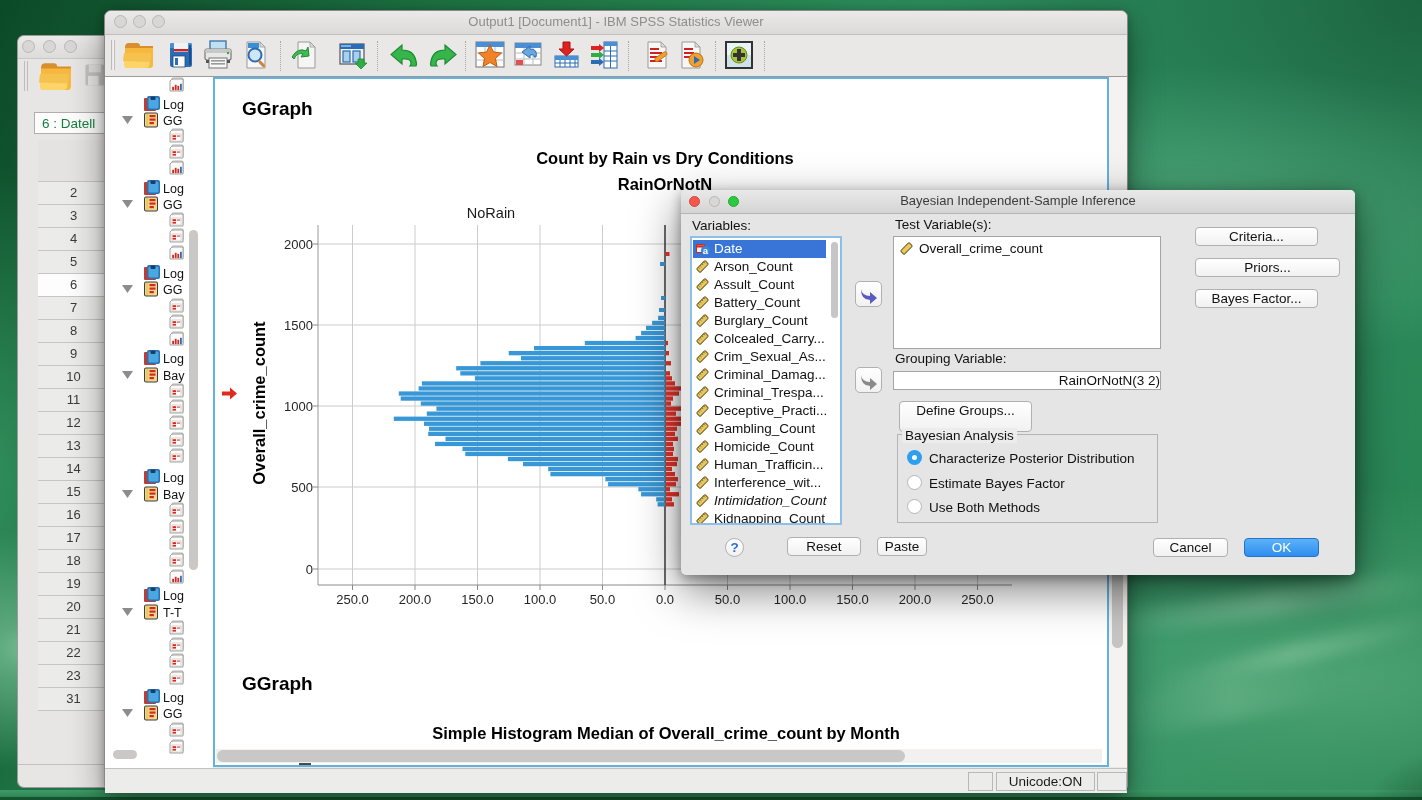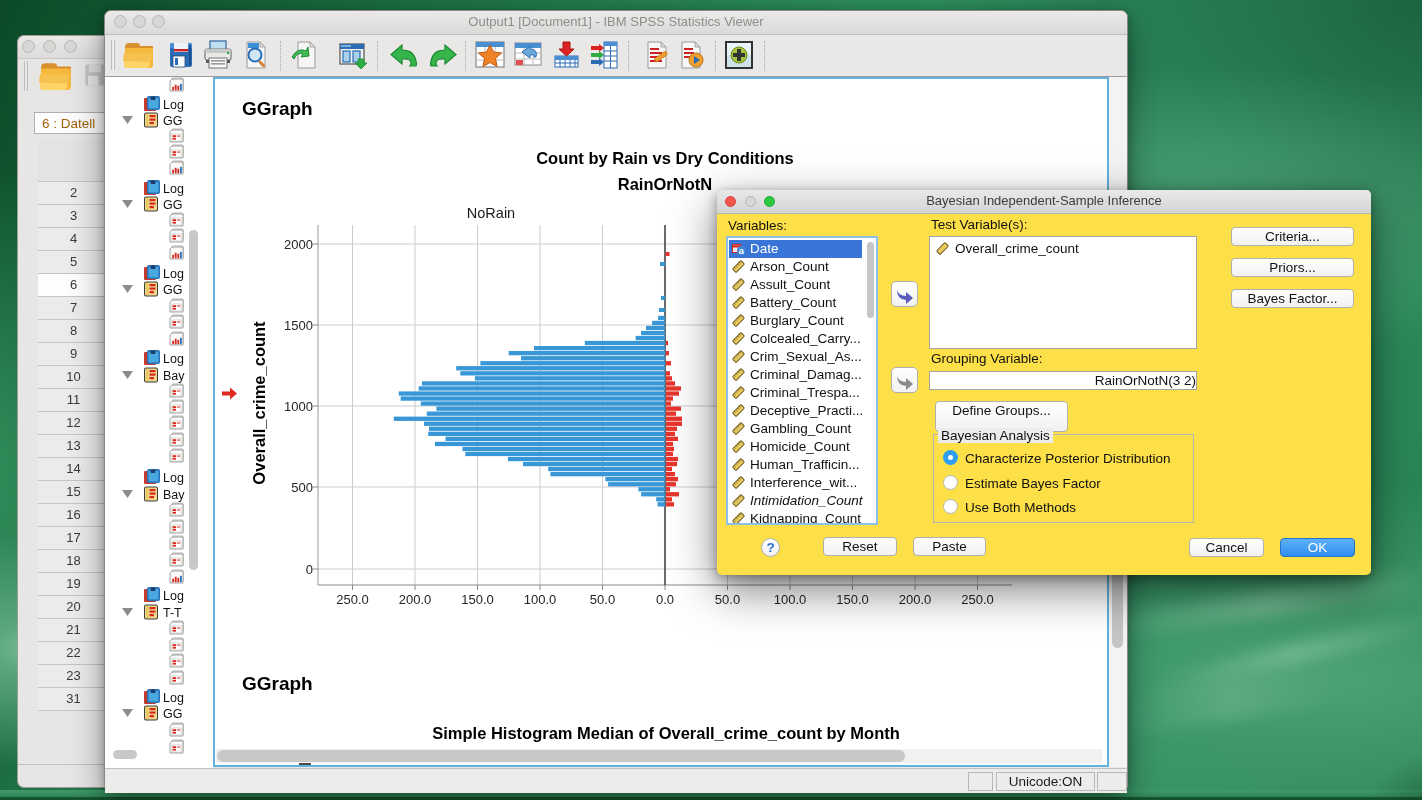--- a/index.html
+++ b/index.html
@@ -12,36 +12,36 @@
       radial-gradient(420px 170px at 40px 650px, rgba(150,215,175,0.60), rgba(150,215,175,0) 70%),
       radial-gradient(260px 430px at -30px 470px, rgba(75,190,128,0.55), rgba(75,190,128,0) 72%),
       radial-gradient(900px 130px at 620px 800px, rgba(70,165,108,0.55), rgba(70,165,108,0) 75%),
       radial-gradient(800px 500px at 1420px 0px, rgba(10,60,35,0.50), rgba(10,60,35,0) 60%),
       linear-gradient(115deg, #0c4a27 0%, #1d7243 24%, #2c8d5a 48%, #309264 72%, #26814f 100%);}
   .streak{position:absolute;background:linear-gradient(90deg,rgba(190,230,200,0),rgba(190,230,200,0.45),rgba(190,230,200,0));filter:blur(7px);}
   #dataeditor{left:17px;top:35px;width:200px;height:753px;background:#e7e6e4;border-radius:7px 0 0 7px;border:1px solid #9b9b99;border-right:none;box-sizing:border-box;}
   #de-titlebar{left:0;top:0;width:100%;height:22px;background:linear-gradient(#ebeae8,#dddcda);border-radius:7px 0 0 0;border-bottom:1px solid #c8c7c5;}
   .tl{position:absolute;width:13px;height:13px;border-radius:50%;background:#d8d7d5;border:1px solid #b8b7b5;box-sizing:border-box;}
   #de-toolbar{left:0;top:23px;width:100%;height:38px;background:#e7e6e4;}
-  #de-cellref{left:16px;top:76px;width:84px;height:22px;background:#fdfdfd;border:1px solid #b0afad;font-size:13.5px;color:#a16207;line-height:21px;padding-left:7px;box-sizing:border-box;}
+  #de-cellref{left:16px;top:76px;width:84px;height:22px;background:#fdfdfd;border:1px solid #b0afad;font-size:13.5px;color:#15803d;line-height:21px;padding-left:7px;box-sizing:border-box;}
   #de-grid{left:20px;top:104px;width:180px;height:650px;}
   .rowcell{position:absolute;left:0;width:72px;height:23px;background:#ebebe9;border-bottom:1px solid #c6c5c3;border-right:1px solid #c6c5c3;font-size:13px;color:#3a3a3a;text-align:center;line-height:22px;box-sizing:border-box;}
   #viewer{left:104px;top:10px;width:1024px;height:782px;background:#e9e8e6;border-radius:7px;border:1px solid #888886;box-shadow:0 12px 34px rgba(0,0,0,0.40), 0 2px 8px rgba(0,0,0,0.25);box-sizing:border-box;}
   #vw-titlebar{left:0;top:0;width:100%;height:23px;background:linear-gradient(#ebeae8,#dbdad8);border-radius:7px 7px 0 0;border-bottom:1px solid #c0bfbd;text-align:center;font-size:13px;color:#8e8d8b;line-height:22px;}
   #vw-toolbar{left:0;top:24px;width:100%;height:41px;background:#e9e8e6;border-bottom:1px solid #9c9b99;}
   .sep{position:absolute;top:6px;height:30px;width:1px;border-left:1px dotted #aaa9a7;}
   .ticon{position:absolute;top:4px;width:32px;height:32px;}
   #vw-main{left:0;top:66px;width:1022px;height:690px;background:#ffffff;}
   #treepane{left:0;top:0;width:108px;height:712px;background:#ffffff;overflow:hidden;}
   #content{left:108px;top:0;width:896px;height:690px;border:2px solid #63b2dc;background:#ffffff;box-sizing:border-box;overflow:hidden;}
   #vscroll{left:1004px;top:0;width:18px;height:690px;background:#f4f3f1;}
   #vthumb{left:3px;top:483px;width:11px;height:88px;background:#c6c5c3;border-radius:6px;}
   #statusbar{left:0;top:757px;width:1022px;height:24px;background:#ececea;border-top:1px solid #c2c1bf;}
   .scell{position:absolute;top:3px;height:19px;border:1px solid #b9b8b6;font-size:13.5px;color:#1a1a1a;text-align:center;line-height:17px;box-sizing:border-box;background:#ececea;}
-  #dialog{left:717px;top:190px;width:654px;height:385px;background:#fde047;border-radius:5px;box-shadow:0 15px 45px rgba(0,0,0,0.5),0 3px 12px rgba(0,0,0,0.35);}
+  #dialog{left:681px;top:190px;width:654px;height:385px;background:#e5e5e5;border-radius:5px;box-shadow:0 15px 45px rgba(0,0,0,0.5),0 3px 12px rgba(0,0,0,0.35);padding-left:20px;}
   #dlg-title{left:0;top:0;width:100%;height:23px;background:linear-gradient(#e9e9e9,#d4d4d4);border-radius:5px 5px 0 0;border-bottom:1px solid #b4b4b4;text-align:center;font-size:13px;color:#3c3c3c;line-height:22px;}
   .dlab{position:absolute;font-size:13.5px;color:#111;}
   .dbtn{position:absolute;background:linear-gradient(#ffffff,#f1f1f1);border:1px solid #b0b0b0;border-radius:4px;font-size:13.5px;color:#111;text-align:center;box-sizing:border-box;}
   .vitem{position:absolute;left:22px;font-size:13.5px;color:#111;white-space:nowrap;}
   .radio{position:absolute;width:15px;height:15px;border-radius:50%;background:#ffffff;border:1px solid #b6b6b6;box-sizing:border-box;}
 </style>
 </head>
 <body>
 <div class="abs" id="desktop"></div>
 <div style="position:absolute;left:0;top:790px;width:1422px;height:8px;background:linear-gradient(#3f9a68,#2e8253);"></div>
@@ -912,20 +912,20 @@
   <div style="position:absolute;left:216px;top:244px;width:259px;height:87px;border:1px solid #b4b4b4;"></div>
   <div class="dlab" style="left:221px;top:238px;background:#ececec;padding:0 3px;">Bayesian Analysis</div>
   <div class="radio" style="left:226px;top:260px;background:#2e9ef0;border:none;"></div>
   <div style="position:absolute;left:231px;top:265px;width:5px;height:5px;border-radius:50%;background:#fff;"></div>
   <div class="dlab" style="left:248px;top:261px;">Characterize Posterior Distribution</div>
   <div class="radio" style="left:226px;top:285px;"></div>
   <div class="dlab" style="left:248px;top:286px;">Estimate Bayes Factor</div>
   <div class="radio" style="left:226px;top:309px;"></div>
   <div class="dlab" style="left:248px;top:310px;">Use Both Methods</div>
   <div class="dbtn" style="left:514px;top:37px;width:123px;height:19px;line-height:18px;">Criteria...</div>
-  <div class="dbtn" style="left:514px;top:68px;width:123px;height:19px;line-height:18px;">Priors...</div>
+  <div class="dbtn" style="left:514px;top:68px;width:145px;height:19px;line-height:18px;">Priors...</div>
   <div class="dbtn" style="left:514px;top:99px;width:123px;height:19px;line-height:18px;">Bayes Factor...</div>
   <div class="dbtn" style="left:44px;top:348px;width:19px;height:19px;border-radius:50%;color:#2a6fd4;font-weight:bold;line-height:17px;">?</div>
   <div class="dbtn" style="left:106px;top:347px;width:74px;height:19px;line-height:18px;">Reset</div>
-  <div class="dbtn" style="left:196px;top:347px;width:73px;height:19px;line-height:18px;">Paste</div>
+  <div class="dbtn" style="left:196px;top:347px;width:50px;height:19px;line-height:18px;">Paste</div>
   <div class="dbtn" style="left:472px;top:348px;width:75px;height:19px;line-height:18px;">Cancel</div>
   <div class="dbtn" style="left:563px;top:348px;width:75px;height:19px;line-height:18px;background:linear-gradient(#5db1f7,#2e8ef0);border-color:#2572c8;color:#fff;">OK</div>
 </div>
 
 </body></html>

